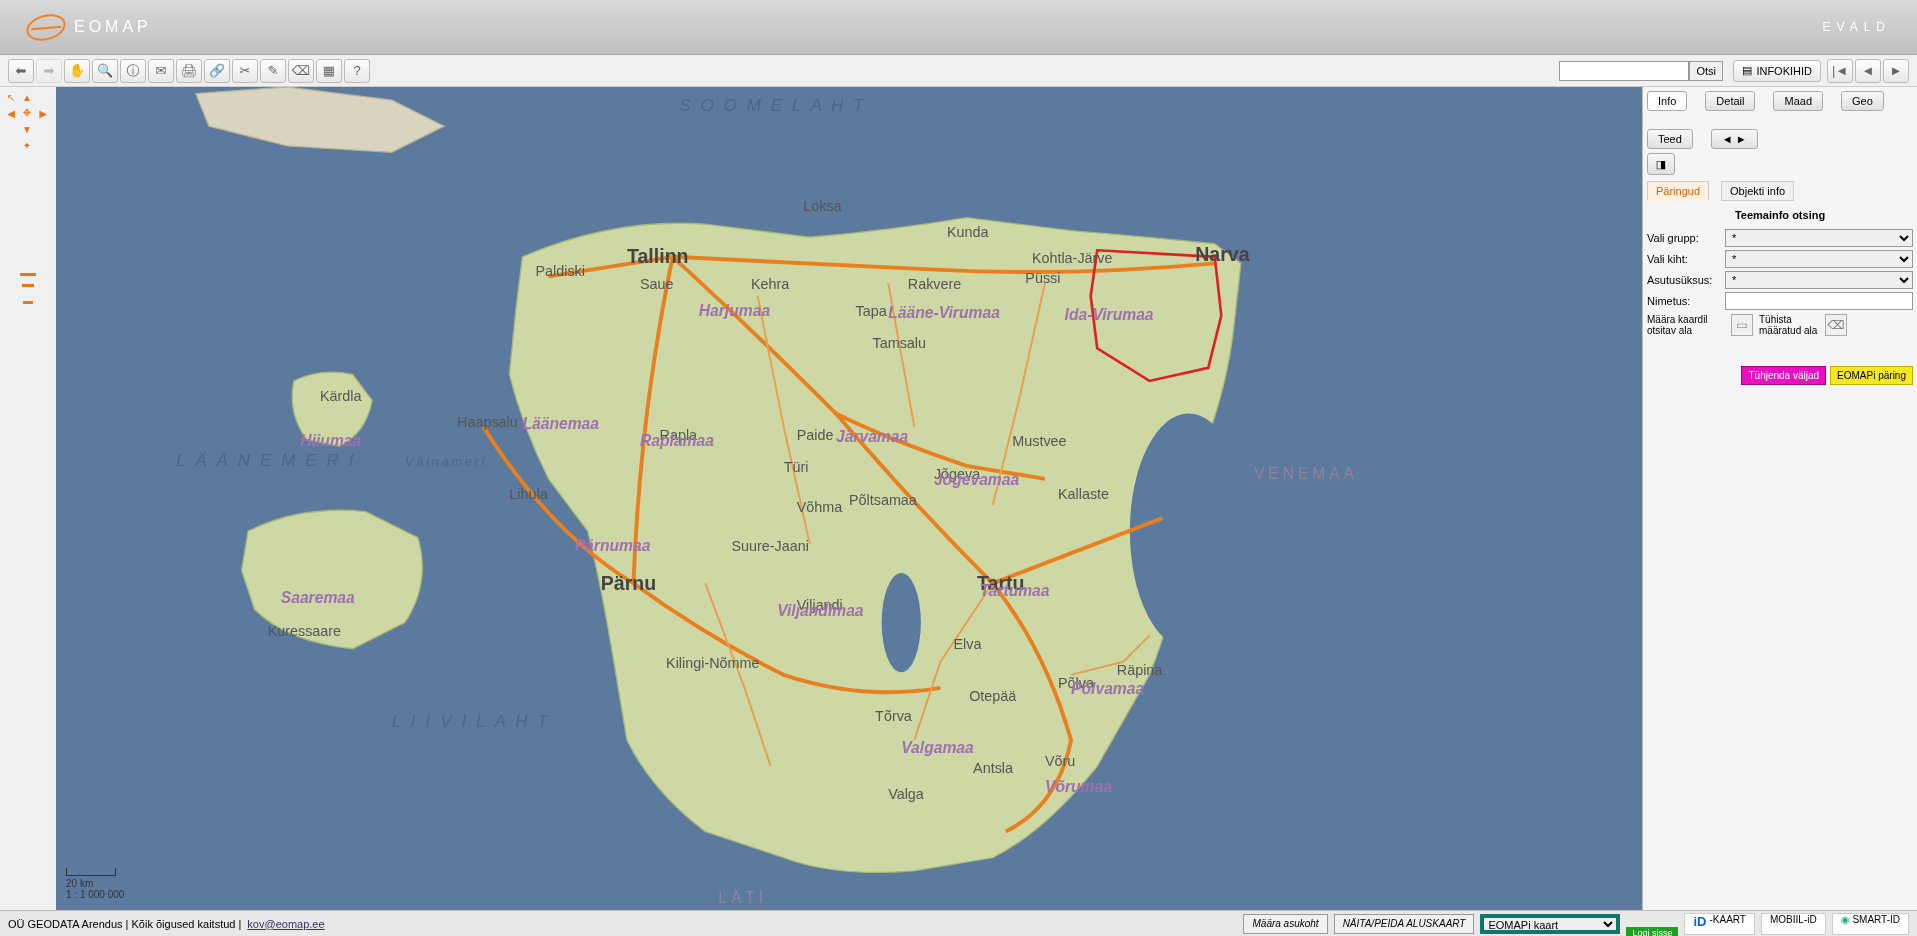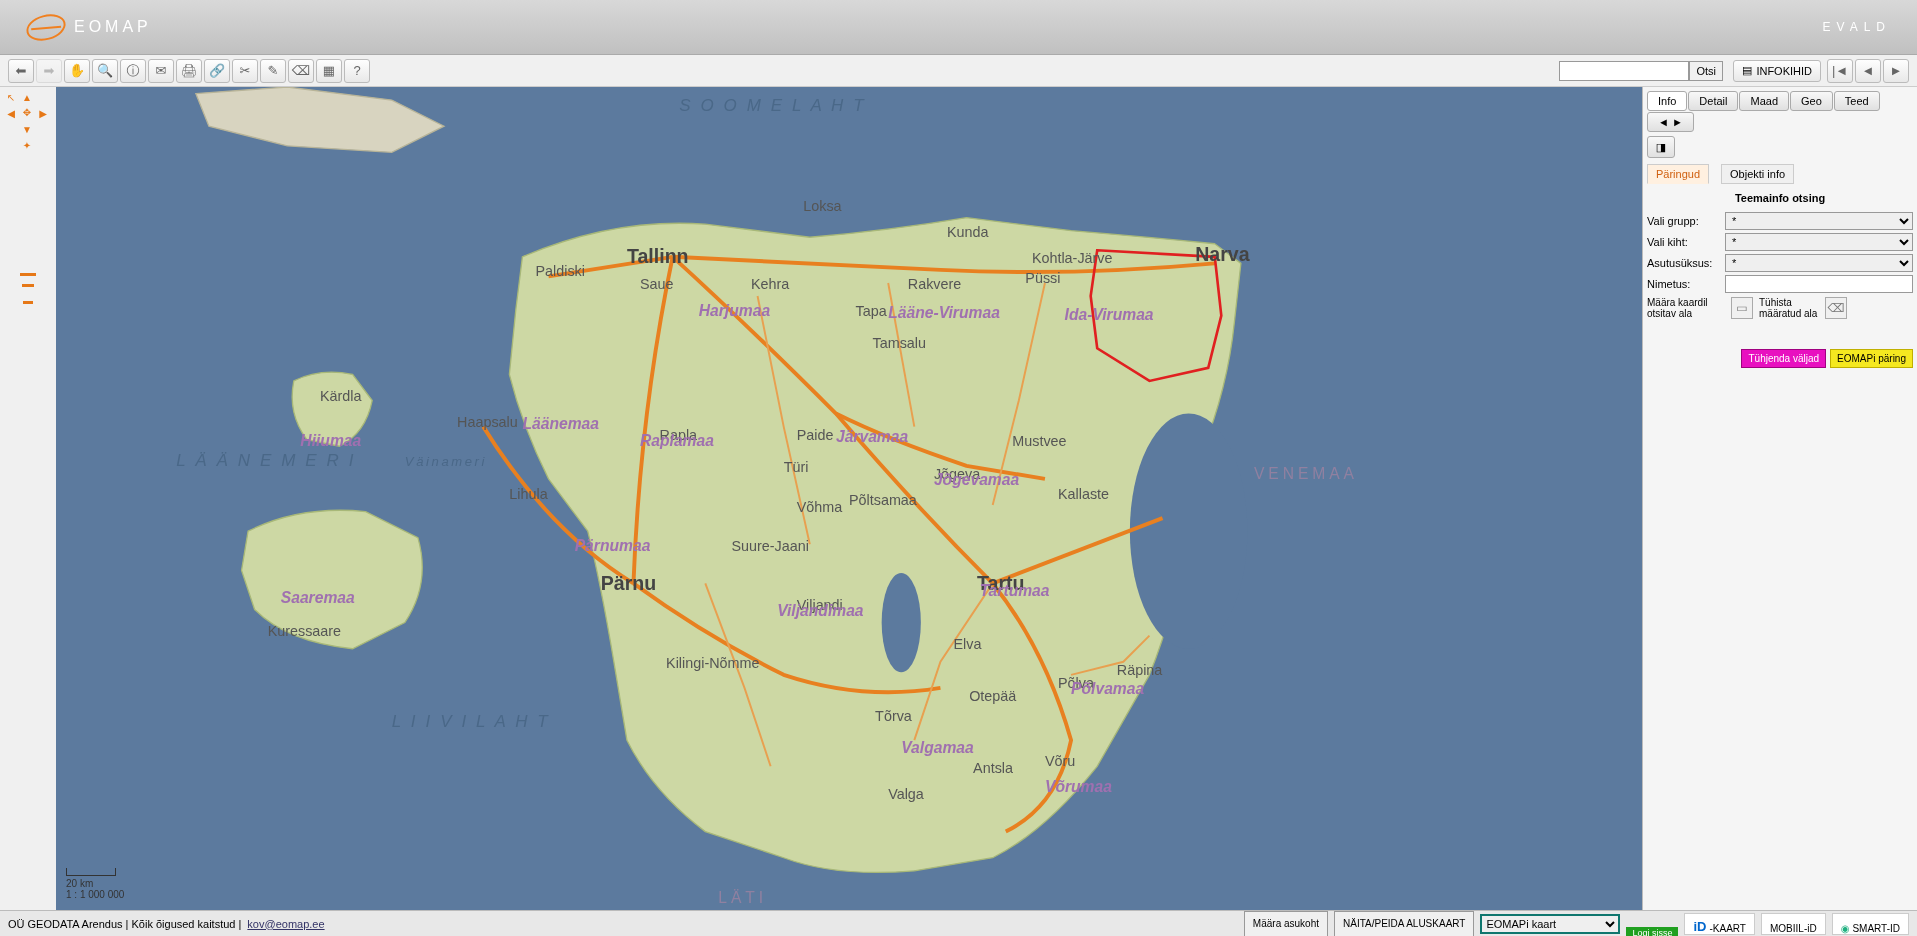--- a/index.html
+++ b/index.html
@@ -30,44 +30,44 @@
 .zoom-tick { width: 16px; height: 3px; background: #e67817; }
 
 .coords-area { position: absolute; left: 62px; top: 93px; font-size: 11px; color: #555; }
 
 .map-container { flex: 1; position: relative; background: #5c7a9e; overflow: hidden; }
 .map-svg { width: 100%; height: 100%; }
 .scale-bar { position: absolute; bottom: 10px; left: 10px; font-size: 10px; color: #333; }
 .scale-line { width: 50px; height: 8px; border: 1px solid #333; border-top: none; }
 
 .right-panel { width: 275px; background: #f5f5f5; border-left: 1px solid #bbb; padding: 4px; }
-.rp-tabs { display: flex; gap: 1px; margin-bottom: 4px; flex-wrap: wrap; }
+.rp-tabs { display: flex; gap: 18px; margin-bottom: 4px; flex-wrap: wrap; }
 .rp-tab { padding: 3px 10px; background: linear-gradient(to bottom, #f8f8f8, #e0e0e0); border: 1px solid #aaa; border-radius: 3px; font-size: 11px; cursor: pointer; }
 .rp-tab.active { background: #fff; }
 .rp-toggle-btn { width: 28px; height: 22px; background: linear-gradient(to bottom, #f8f8f8, #e0e0e0); border: 1px solid #aaa; border-radius: 3px; margin-bottom: 6px; cursor: pointer; display:flex; align-items:center; justify-content:center; }
 .rp-subtabs { display: flex; gap: 12px; margin-bottom: 8px; text-align: center; }
 .rp-subtab { padding: 3px 8px; border: 1px solid #ccc; font-size: 11px; cursor: pointer; background: #f0f0f0; }
 .rp-subtab.active { background: #fff0e0; color: #d06010; border-bottom-color: #fff0e0; }
 .rp-title { text-align: center; font-weight: bold; font-size: 11px; margin: 8px 0; }
 .rp-form-row { display: flex; align-items: center; margin-bottom: 3px; }
 .rp-label { width: 78px; font-size: 11px; }
 .rp-select, .rp-input { flex: 1; height: 18px; border: 1px solid #999; font-size: 11px; padding: 0 2px; }
 .rp-area-row { display: flex; align-items: flex-start; gap: 6px; margin-top: 4px; font-size: 10px; }
 .rp-area-label { width: 78px; }
 .rp-area-btn { width: 22px; height: 22px; border: 1px solid #aaa; background: #f0f0f0; cursor: pointer; display:flex; align-items:center; justify-content:center; font-size:12px; color:#777; }
 .rp-actions { display: flex; justify-content: flex-end; gap: 4px; margin-top: 30px; }
 .btn-clear { background: #e810c0; color: #fff; border: 1px solid #a00080; padding: 3px 6px; font-size: 10px; cursor: pointer; }
 .btn-send { background: #f5e820; border: 1px solid #c0b000; padding: 3px 6px; font-size: 10px; cursor: pointer; }
 
 .footer { height: 26px; background: #e8e8e8; border-top: 1px solid #bbb; display: flex; align-items: center; padding: 0 8px; font-size: 11px; gap: 6px; }
 .footer-spacer { flex: 1; }
-.footer-btn { height: 26px; padding: 0 8px; border: 1px solid #999; background: #f0f0f0; font-size: 10px; cursor: pointer; }
-.footer-select { height: 20px; width: 140px; border: 2px solid #0f766e; font-size: 11px; }
+.footer-btn { height: 20px; padding: 0 8px; border: 1px solid #999; background: #f0f0f0; font-size: 10px; cursor: pointer; font-style: italic; }
+.footer-select { height: 20px; width: 140px; border: 4px solid #0f766e; font-size: 11px; }
 .login-btn { background: #20a020; color: #fff; padding: 2px 6px; font-size: 9px; line-height: 9px; cursor: pointer; text-align:center;margin-top:20px; }
-.auth-badge { height: 22px; padding: 0 8px; border: 1px solid #ccc; background: #fff; display: flex; align-items: flex-end; font-size: 10px; gap: 3px; cursor: pointer; }
+.auth-badge { height: 22px; padding: 0 8px; border: 1px solid #ccc; background: #fff; display: flex; align-items: flex-start; font-size: 10px; gap: 3px; cursor: pointer; }
 .footer-link { color: #336; text-decoration: underline; cursor: pointer; }
 
 
 .city-label { font-size: 11px; fill: #555; font-family: Arial; }
 .city-label-big { font-size: 15px; fill: #444; font-weight: bold; }
 .region-label { font-size: 12px; fill: #a070b0; font-weight: bold; font-style: italic; }
 .water-label { font-size: 13px; fill: #4a6888; font-style: italic; letter-spacing: 2px; }
 .country-label { font-size: 12px; fill: #9080a0; letter-spacing: 3px; }
 </style>
 </head>

